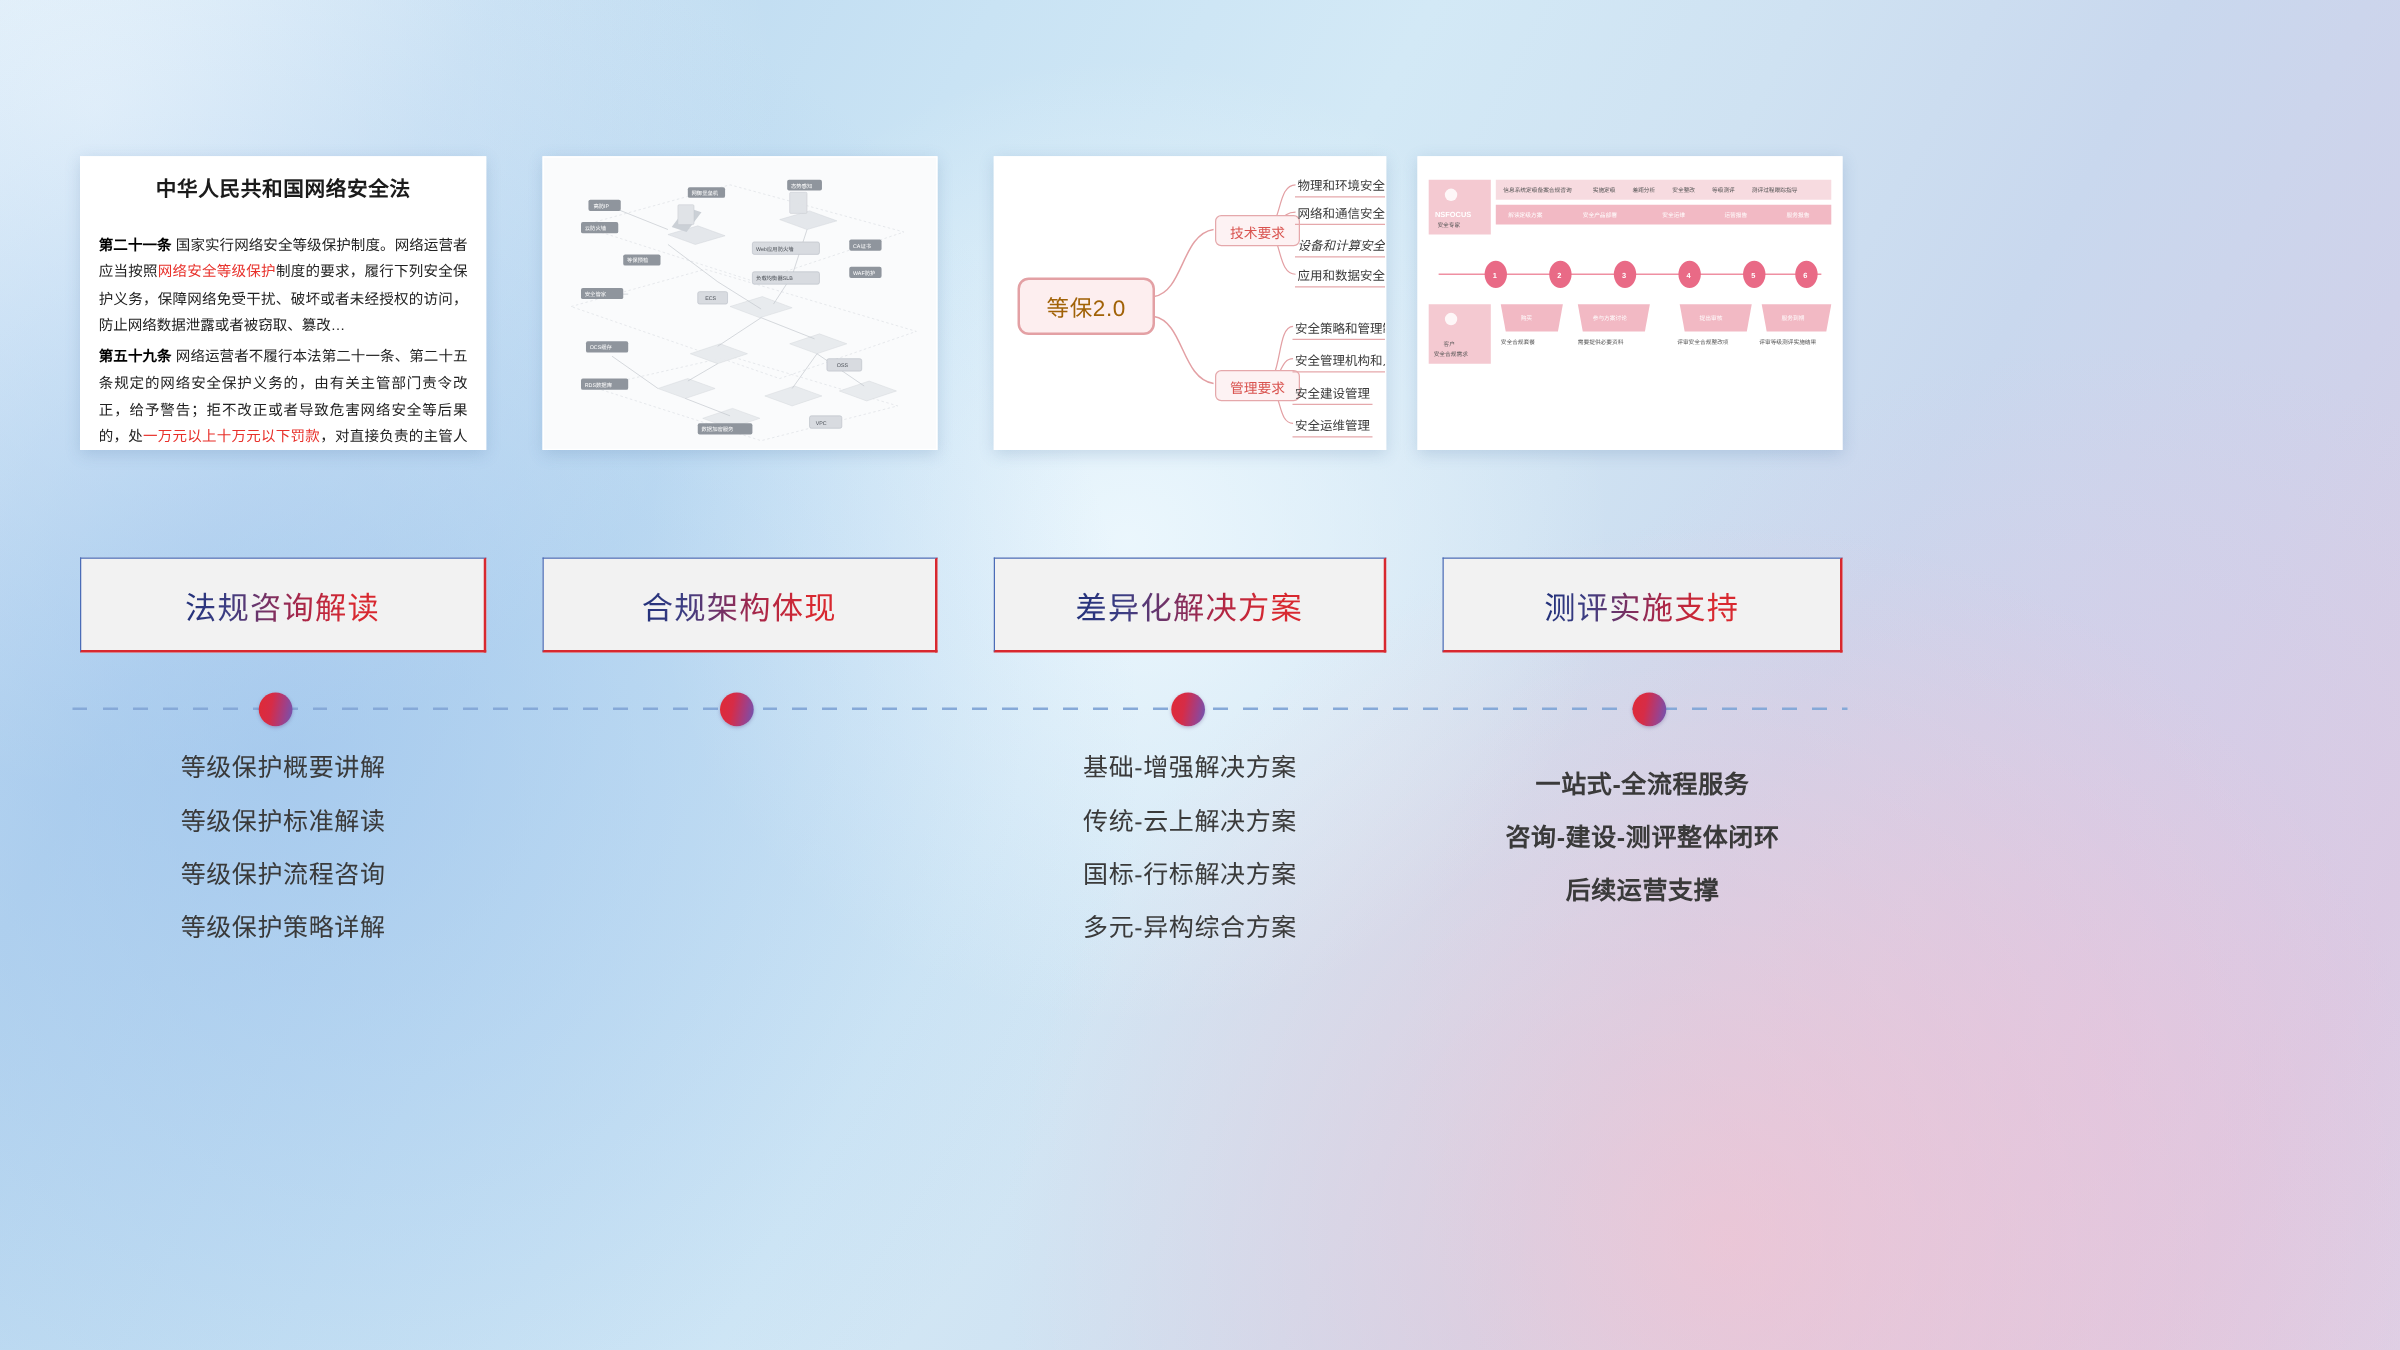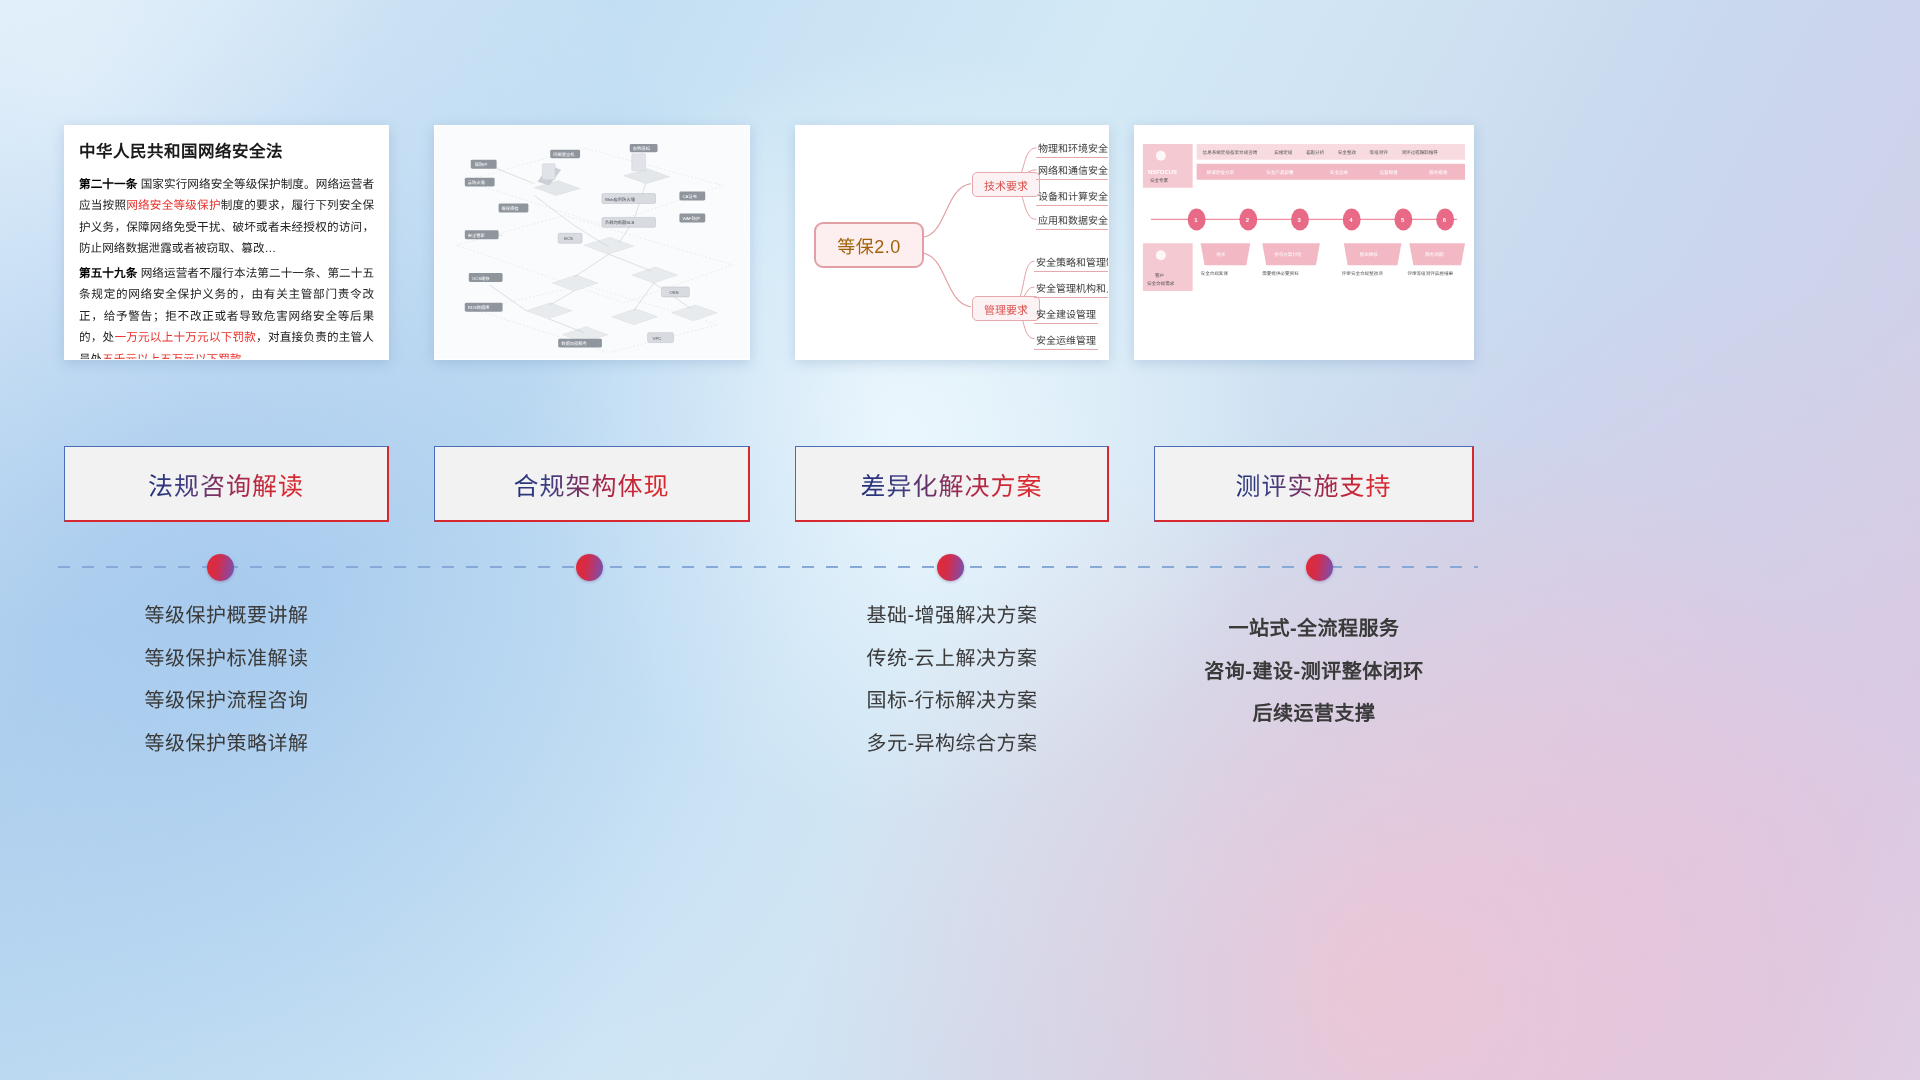--- a/index.html
+++ b/index.html
@@ -27,22 +27,22 @@
     overflow:hidden;
   }
   .card-1 { left:64px;   width:325px; }
   .card-2 { left:434px;  width:316px; }
   .card-3 { left:795px;  width:314px; }
   .card-4 { left:1134px; width:340px; }
 
   
   .law { padding:12px 14px 8px; }
   .law h1 {
-    font-size:16.5px; font-weight:bold; text-align:left; color:#1b1b1b;
-    letter-spacing:.5px; margin-bottom:11px;
+    font-size:16.5px; font-weight:bold; text-align:center; color:#1b1b1b;
+    letter-spacing:.5px; margin-bottom:24px;
   }
   .law p {
     font-size:11.6px; line-height:1.85; color:#222; text-align:justify;
     margin-bottom:3px;
   }
   .law b { font-weight:bold; color:#000; }
   .law .hl { color:#e8312b; }
 
   
   .arch { position:relative; width:100%; height:100%; background:#fafbfc; }
@@ -238,21 +238,21 @@
           <path d="M216 182 C 232 182, 226 214, 240 214" stroke="#e3a0a4" stroke-width="1" fill="none"></path>
         </svg>
 
         <div class="mroot">等保2.0</div>
 
         <div class="mbr" style="left:176px; top:46px;">技术要求</div>
         <div class="mbr" style="left:176px; top:170px;">管理要求</div>
 
         <div class="mleaf" style="left:240px; top:14px;">物理和环境安全</div>
         <div class="mleaf" style="left:240px; top:36px;">网络和通信安全</div>
-        <div class="mleaf" style="left:240px; top:62px;">设备和计算安全</div>
+        <div class="mleaf" style="left:240px; top:62px;font-style:italic;">设备和计算安全</div>
         <div class="mleaf" style="left:240px; top:86px;">应用和数据安全</div>
 
         <div class="mleaf" style="left:238px; top:128px;">安全策略和管理制度</div>
         <div class="mleaf" style="left:238px; top:154px;">安全管理机构和人员</div>
         <div class="mleaf" style="left:238px; top:180px;">安全建设管理</div>
         <div class="mleaf" style="left:238px; top:206px;">安全运维管理</div>
       </div>
     </div>
 
     <div class="card card-4">

